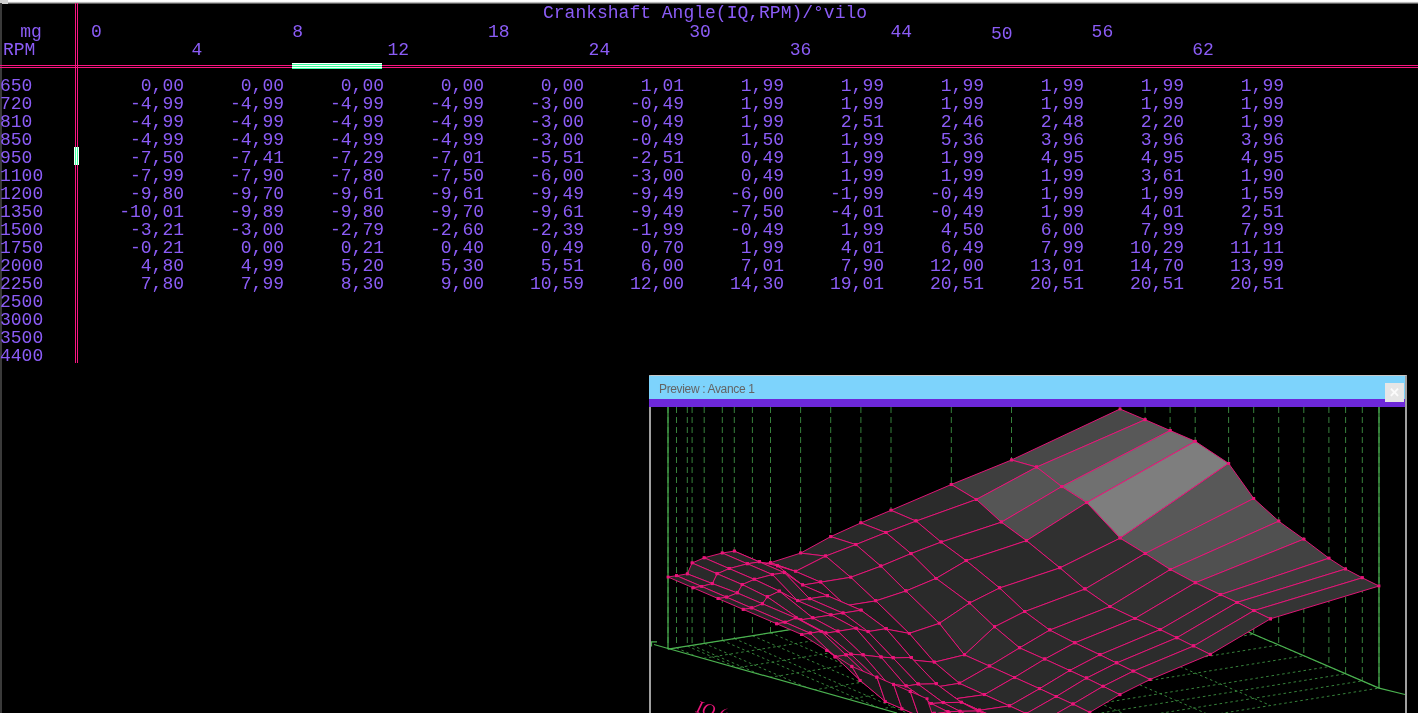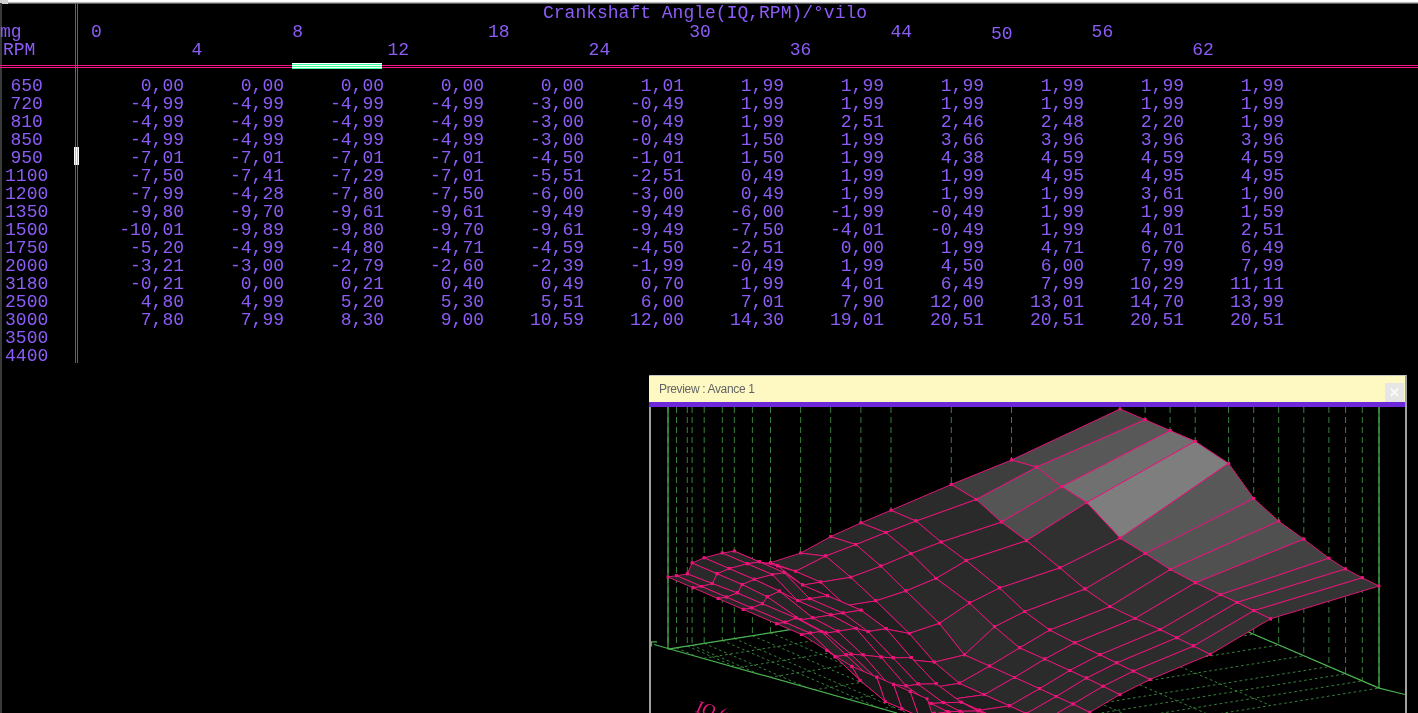--- a/index.html
+++ b/index.html
@@ -1,35 +1,35 @@
 <!DOCTYPE html>
 <html><head><meta charset="utf-8"><style>
 html,body{margin:0;padding:0;background:#000;width:1418px;height:713px;overflow:hidden}
 body{position:relative;font-family:"Liberation Mono",monospace;-webkit-font-smoothing:antialiased}
 .mono{font-family:Liberation Mono, monospace;font-size:18px;line-height:18px;color:#8b5cf6}
 #topstrip{position:absolute;left:0;top:0;width:1418px;height:4px;background:linear-gradient(#ffffff,#fefefe 35%,#9a9a9a 75%,#222)}
 #notch{position:absolute;left:0;top:0;width:8px;height:4px;background:#cfcfcf}
 #leftstrip{position:absolute;left:0;top:3px;width:2px;height:710px;background:#3a3a3a}
 #title{position:absolute;left:543px;top:4.2px}
-#mg{position:absolute;left:0;top:22.8px;width:62px;text-align:left}
+#mg{position:absolute;left:0;top:22.8px;width:62px;text-align:center}
 #rpmlbl{position:absolute;left:3px;top:40.5px}
 .h{position:absolute;transform:translateX(-50%)}
 #vline1{position:absolute;left:75px;top:3px;width:1px;height:360px;background:#f81480}
 #vline2{position:absolute;left:77px;top:3px;width:1px;height:360px;background:#f81480}
 #hline1{position:absolute;left:0;top:65px;width:1418px;height:1px;background:#f81480}
 #hline2{position:absolute;left:0;top:67px;width:1418px;height:1px;background:#f81480}
 #selcol{position:absolute;left:292px;top:63px;width:90px;height:6px;background:repeating-linear-gradient(#fff 0,#fff 1px,#3dff9f 1px,#3dff9f 2px)}
 #selrow{position:absolute;left:74px;top:147px;width:5px;height:18px;background:repeating-linear-gradient(90deg,#fff 0,#fff 1px,#3dff9f 1px,#3dff9f 2px)}
 #rpmcol{position:absolute;left:0;top:77.4px;width:53.3px}
-.rl{height:18px;text-align:center}
+.rl{height:18px;text-align:left}
 #data{position:absolute;left:85px;top:77.4px;width:1200px}
 .r{height:18px;white-space:nowrap}
 .c{display:inline-block;width:100px;text-align:right;box-sizing:border-box;padding-right:1px}
 #win{position:absolute;left:649px;top:375px;width:758px;height:338px;box-sizing:border-box;border:2px solid #a0a0a0;border-top:1px solid #c8c8c8;background:#000}
-#tbar{position:absolute;left:-2px;top:0;width:756px;height:31px;background:#fef9c3;border-bottom:5px solid #6d28d9;box-sizing:border-box}
+#tbar{position:absolute;left:-2px;top:0;width:756px;height:31px;background:#7dd3fc;border-bottom:8px solid #6d28d9;box-sizing:border-box}
 #tbartxt{position:absolute;left:10px;top:6px;font-family:"Liberation Sans",sans-serif;font-size:12px;letter-spacing:-0.35px;color:#646464}
 #closebtn{position:absolute;right:1px;top:7px;width:19px;height:19px;background:#e6e6e6;color:#fbfbfb;font-family:"Liberation Sans",sans-serif;font-size:13px;font-weight:bold;text-align:center;line-height:19px}
 </style></head>
 <body>
 <div id="topstrip"></div>
 <div id="notch"></div>
 <div id="leftstrip"></div>
 <div id="vline1"></div>
 <div id="vline2"></div>
 <div id="hline1"></div>
@@ -58,37 +58,35 @@
 <div class="rl">720</div>
 <div class="rl">810</div>
 <div class="rl">850</div>
 <div class="rl">950</div>
 <div class="rl">1100</div>
 <div class="rl">1200</div>
 <div class="rl">1350</div>
 <div class="rl">1500</div>
 <div class="rl">1750</div>
 <div class="rl">2000</div>
-<div class="rl">3180</div>
+<div class="rl">2250</div>
 <div class="rl">2500</div>
 <div class="rl">3000</div>
 <div class="rl">3500</div>
 <div class="rl">4400</div>
 </div>
 <div id="data" class="mono">
 <div class="r"><div class="c">0,00</div><div class="c">0,00</div><div class="c">0,00</div><div class="c">0,00</div><div class="c">0,00</div><div class="c">1,01</div><div class="c">1,99</div><div class="c">1,99</div><div class="c">1,99</div><div class="c">1,99</div><div class="c">1,99</div><div class="c">1,99</div></div>
 <div class="r"><div class="c">-4,99</div><div class="c">-4,99</div><div class="c">-4,99</div><div class="c">-4,99</div><div class="c">-3,00</div><div class="c">-0,49</div><div class="c">1,99</div><div class="c">1,99</div><div class="c">1,99</div><div class="c">1,99</div><div class="c">1,99</div><div class="c">1,99</div></div>
 <div class="r"><div class="c">-4,99</div><div class="c">-4,99</div><div class="c">-4,99</div><div class="c">-4,99</div><div class="c">-3,00</div><div class="c">-0,49</div><div class="c">1,99</div><div class="c">2,51</div><div class="c">2,46</div><div class="c">2,48</div><div class="c">2,20</div><div class="c">1,99</div></div>
-<div class="r"><div class="c">-4,99</div><div class="c">-4,99</div><div class="c">-4,99</div><div class="c">-4,99</div><div class="c">-3,00</div><div class="c">-0,49</div><div class="c">1,50</div><div class="c">1,99</div><div class="c">3,66</div><div class="c">3,96</div><div class="c">3,96</div><div class="c">3,96</div></div>
-<div class="r"><div class="c">-7,01</div><div class="c">-7,01</div><div class="c">-7,01</div><div class="c">-7,01</div><div class="c">-4,50</div><div class="c">-1,01</div><div class="c">1,50</div><div class="c">1,99</div><div class="c">4,38</div><div class="c">4,59</div><div class="c">4,59</div><div class="c">4,59</div></div>
+<div class="r"><div class="c">-4,99</div><div class="c">-4,99</div><div class="c">-4,99</div><div class="c">-4,99</div><div class="c">-3,00</div><div class="c">-0,49</div><div class="c">1,50</div><div class="c">1,99</div><div class="c">5,36</div><div class="c">3,96</div><div class="c">3,96</div><div class="c">3,96</div></div>
 <div class="r"><div class="c">-7,50</div><div class="c">-7,41</div><div class="c">-7,29</div><div class="c">-7,01</div><div class="c">-5,51</div><div class="c">-2,51</div><div class="c">0,49</div><div class="c">1,99</div><div class="c">1,99</div><div class="c">4,95</div><div class="c">4,95</div><div class="c">4,95</div></div>
-<div class="r"><div class="c">-7,99</div><div class="c">-4,28</div><div class="c">-7,80</div><div class="c">-7,50</div><div class="c">-6,00</div><div class="c">-3,00</div><div class="c">0,49</div><div class="c">1,99</div><div class="c">1,99</div><div class="c">1,99</div><div class="c">3,61</div><div class="c">1,90</div></div>
+<div class="r"><div class="c">-7,99</div><div class="c">-7,90</div><div class="c">-7,80</div><div class="c">-7,50</div><div class="c">-6,00</div><div class="c">-3,00</div><div class="c">0,49</div><div class="c">1,99</div><div class="c">1,99</div><div class="c">1,99</div><div class="c">3,61</div><div class="c">1,90</div></div>
 <div class="r"><div class="c">-9,80</div><div class="c">-9,70</div><div class="c">-9,61</div><div class="c">-9,61</div><div class="c">-9,49</div><div class="c">-9,49</div><div class="c">-6,00</div><div class="c">-1,99</div><div class="c">-0,49</div><div class="c">1,99</div><div class="c">1,99</div><div class="c">1,59</div></div>
 <div class="r"><div class="c">-10,01</div><div class="c">-9,89</div><div class="c">-9,80</div><div class="c">-9,70</div><div class="c">-9,61</div><div class="c">-9,49</div><div class="c">-7,50</div><div class="c">-4,01</div><div class="c">-0,49</div><div class="c">1,99</div><div class="c">4,01</div><div class="c">2,51</div></div>
-<div class="r"><div class="c">-5,20</div><div class="c">-4,99</div><div class="c">-4,80</div><div class="c">-4,71</div><div class="c">-4,59</div><div class="c">-4,50</div><div class="c">-2,51</div><div class="c">0,00</div><div class="c">1,99</div><div class="c">4,71</div><div class="c">6,70</div><div class="c">6,49</div></div>
 <div class="r"><div class="c">-3,21</div><div class="c">-3,00</div><div class="c">-2,79</div><div class="c">-2,60</div><div class="c">-2,39</div><div class="c">-1,99</div><div class="c">-0,49</div><div class="c">1,99</div><div class="c">4,50</div><div class="c">6,00</div><div class="c">7,99</div><div class="c">7,99</div></div>
 <div class="r"><div class="c">-0,21</div><div class="c">0,00</div><div class="c">0,21</div><div class="c">0,40</div><div class="c">0,49</div><div class="c">0,70</div><div class="c">1,99</div><div class="c">4,01</div><div class="c">6,49</div><div class="c">7,99</div><div class="c">10,29</div><div class="c">11,11</div></div>
 <div class="r"><div class="c">4,80</div><div class="c">4,99</div><div class="c">5,20</div><div class="c">5,30</div><div class="c">5,51</div><div class="c">6,00</div><div class="c">7,01</div><div class="c">7,90</div><div class="c">12,00</div><div class="c">13,01</div><div class="c">14,70</div><div class="c">13,99</div></div>
 <div class="r"><div class="c">7,80</div><div class="c">7,99</div><div class="c">8,30</div><div class="c">9,00</div><div class="c">10,59</div><div class="c">12,00</div><div class="c">14,30</div><div class="c">19,01</div><div class="c">20,51</div><div class="c">20,51</div><div class="c">20,51</div><div class="c">20,51</div></div>
 </div>
 <div id="win">
   <div id="tbar">
       <span id="tbartxt">Preview : Avance 1</span>
       <span id="closebtn">✕</span>
     </div>

